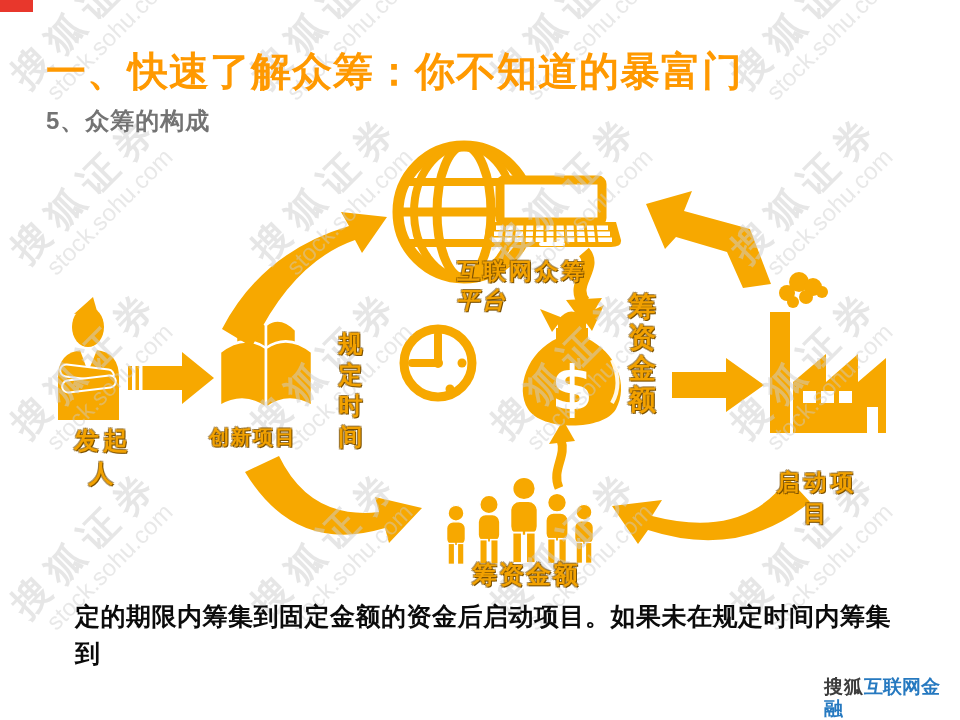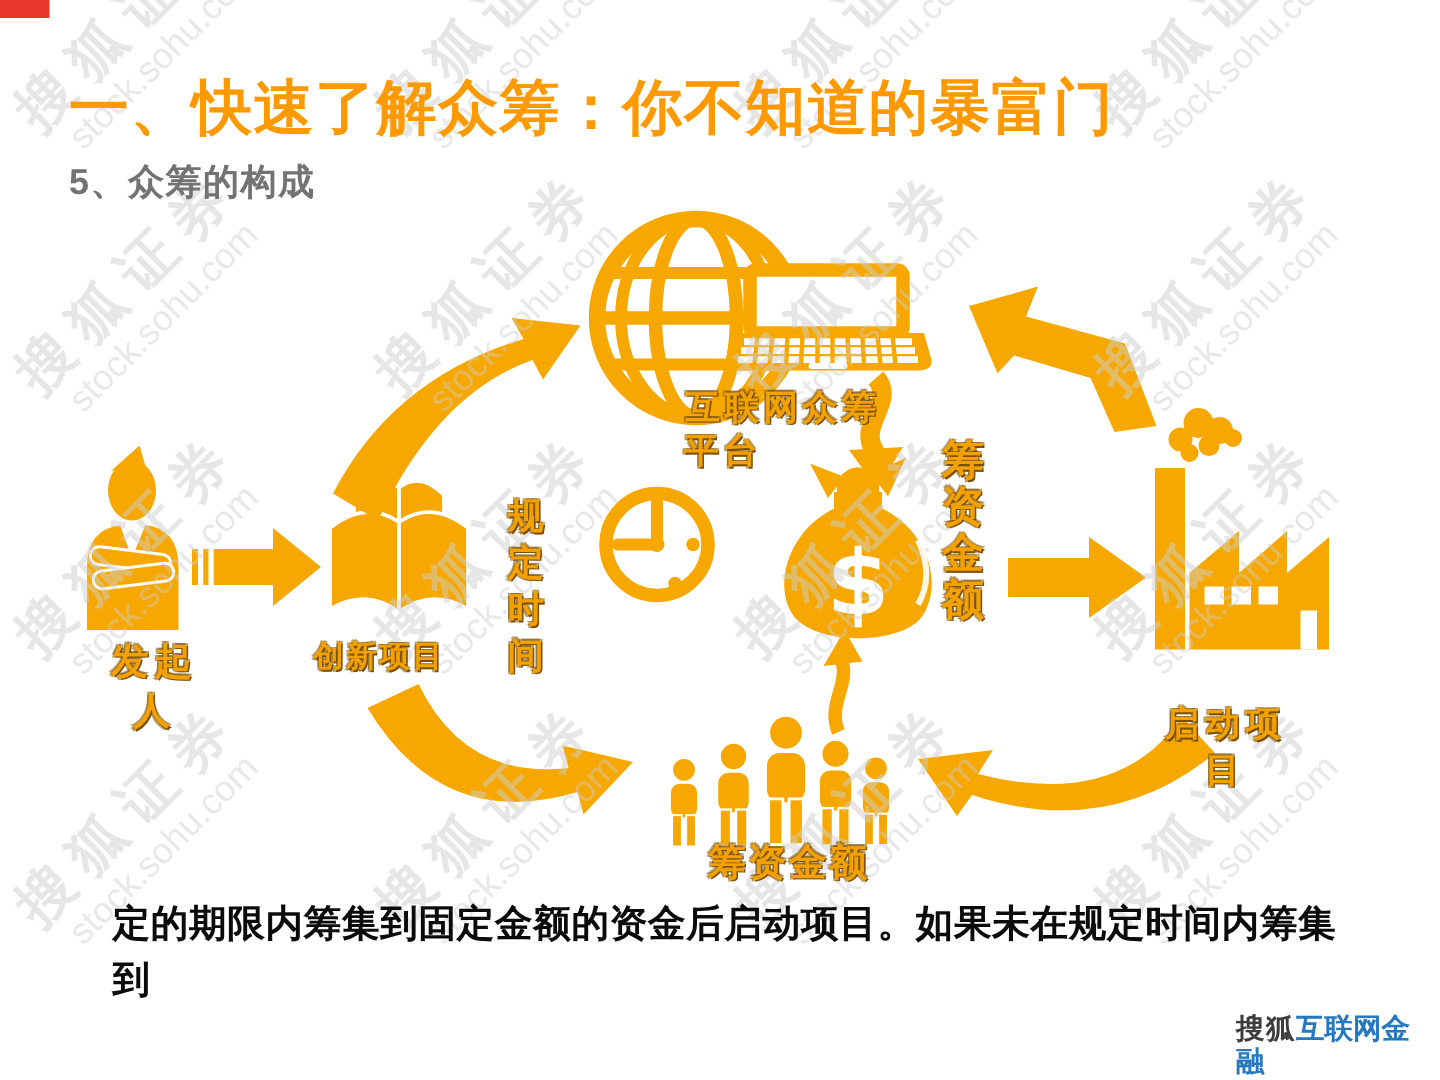--- a/index.html
+++ b/index.html
@@ -196,21 +196,21 @@
       <g>
         <path d="M559,488 C551,470 567,456 561,440" fill="none" stroke="#F7A800" stroke-width="9"></path>
         <polygon points="549,444 575,441 563,420"></polygon>
       </g>
     </g>
   </svg>
 
   <div class="lbl" style="left:60px;top:424px;width:86px;font-size:25px;letter-spacing:4px;">发起人</div>
   <div class="lbl" style="left:196px;top:424px;width:114px;font-size:20px;letter-spacing:2px;">创新项目</div>
   <div class="lbl" style="left:412px;top:256px;width:140px;font-size:23px;letter-spacing:3px;margin-left:40px;">互联网众筹</div>
-  <div class="lbl" style="left:412px;top:285px;width:140px;font-size:23px;letter-spacing:3px;">平台</div>
+  <div class="lbl" style="left:412px;top:285px;width:140px;font-size:23px;letter-spacing:3px;font-style:italic;">平台</div>
   <div class="lbl v-label" style="left:337px;top:328px;font-size:24px;">规定时间</div>
   <div class="lbl v-label" style="left:628px;top:291px;font-size:28px;">筹资金额</div>
   <div class="lbl" style="left:764px;top:467px;width:106px;font-size:23px;letter-spacing:4px;">启动项目</div>
   <div class="lbl" style="left:468px;top:558px;width:116px;font-size:25px;letter-spacing:2px;">筹资金额</div>
 
   <div>
     <div class="wm" style="left:-30px;top:-10px;">
         <span class="wm-cn">搜狐证券</span>
         <span class="wm-en">stock.sohu.com</span>
       </div>

